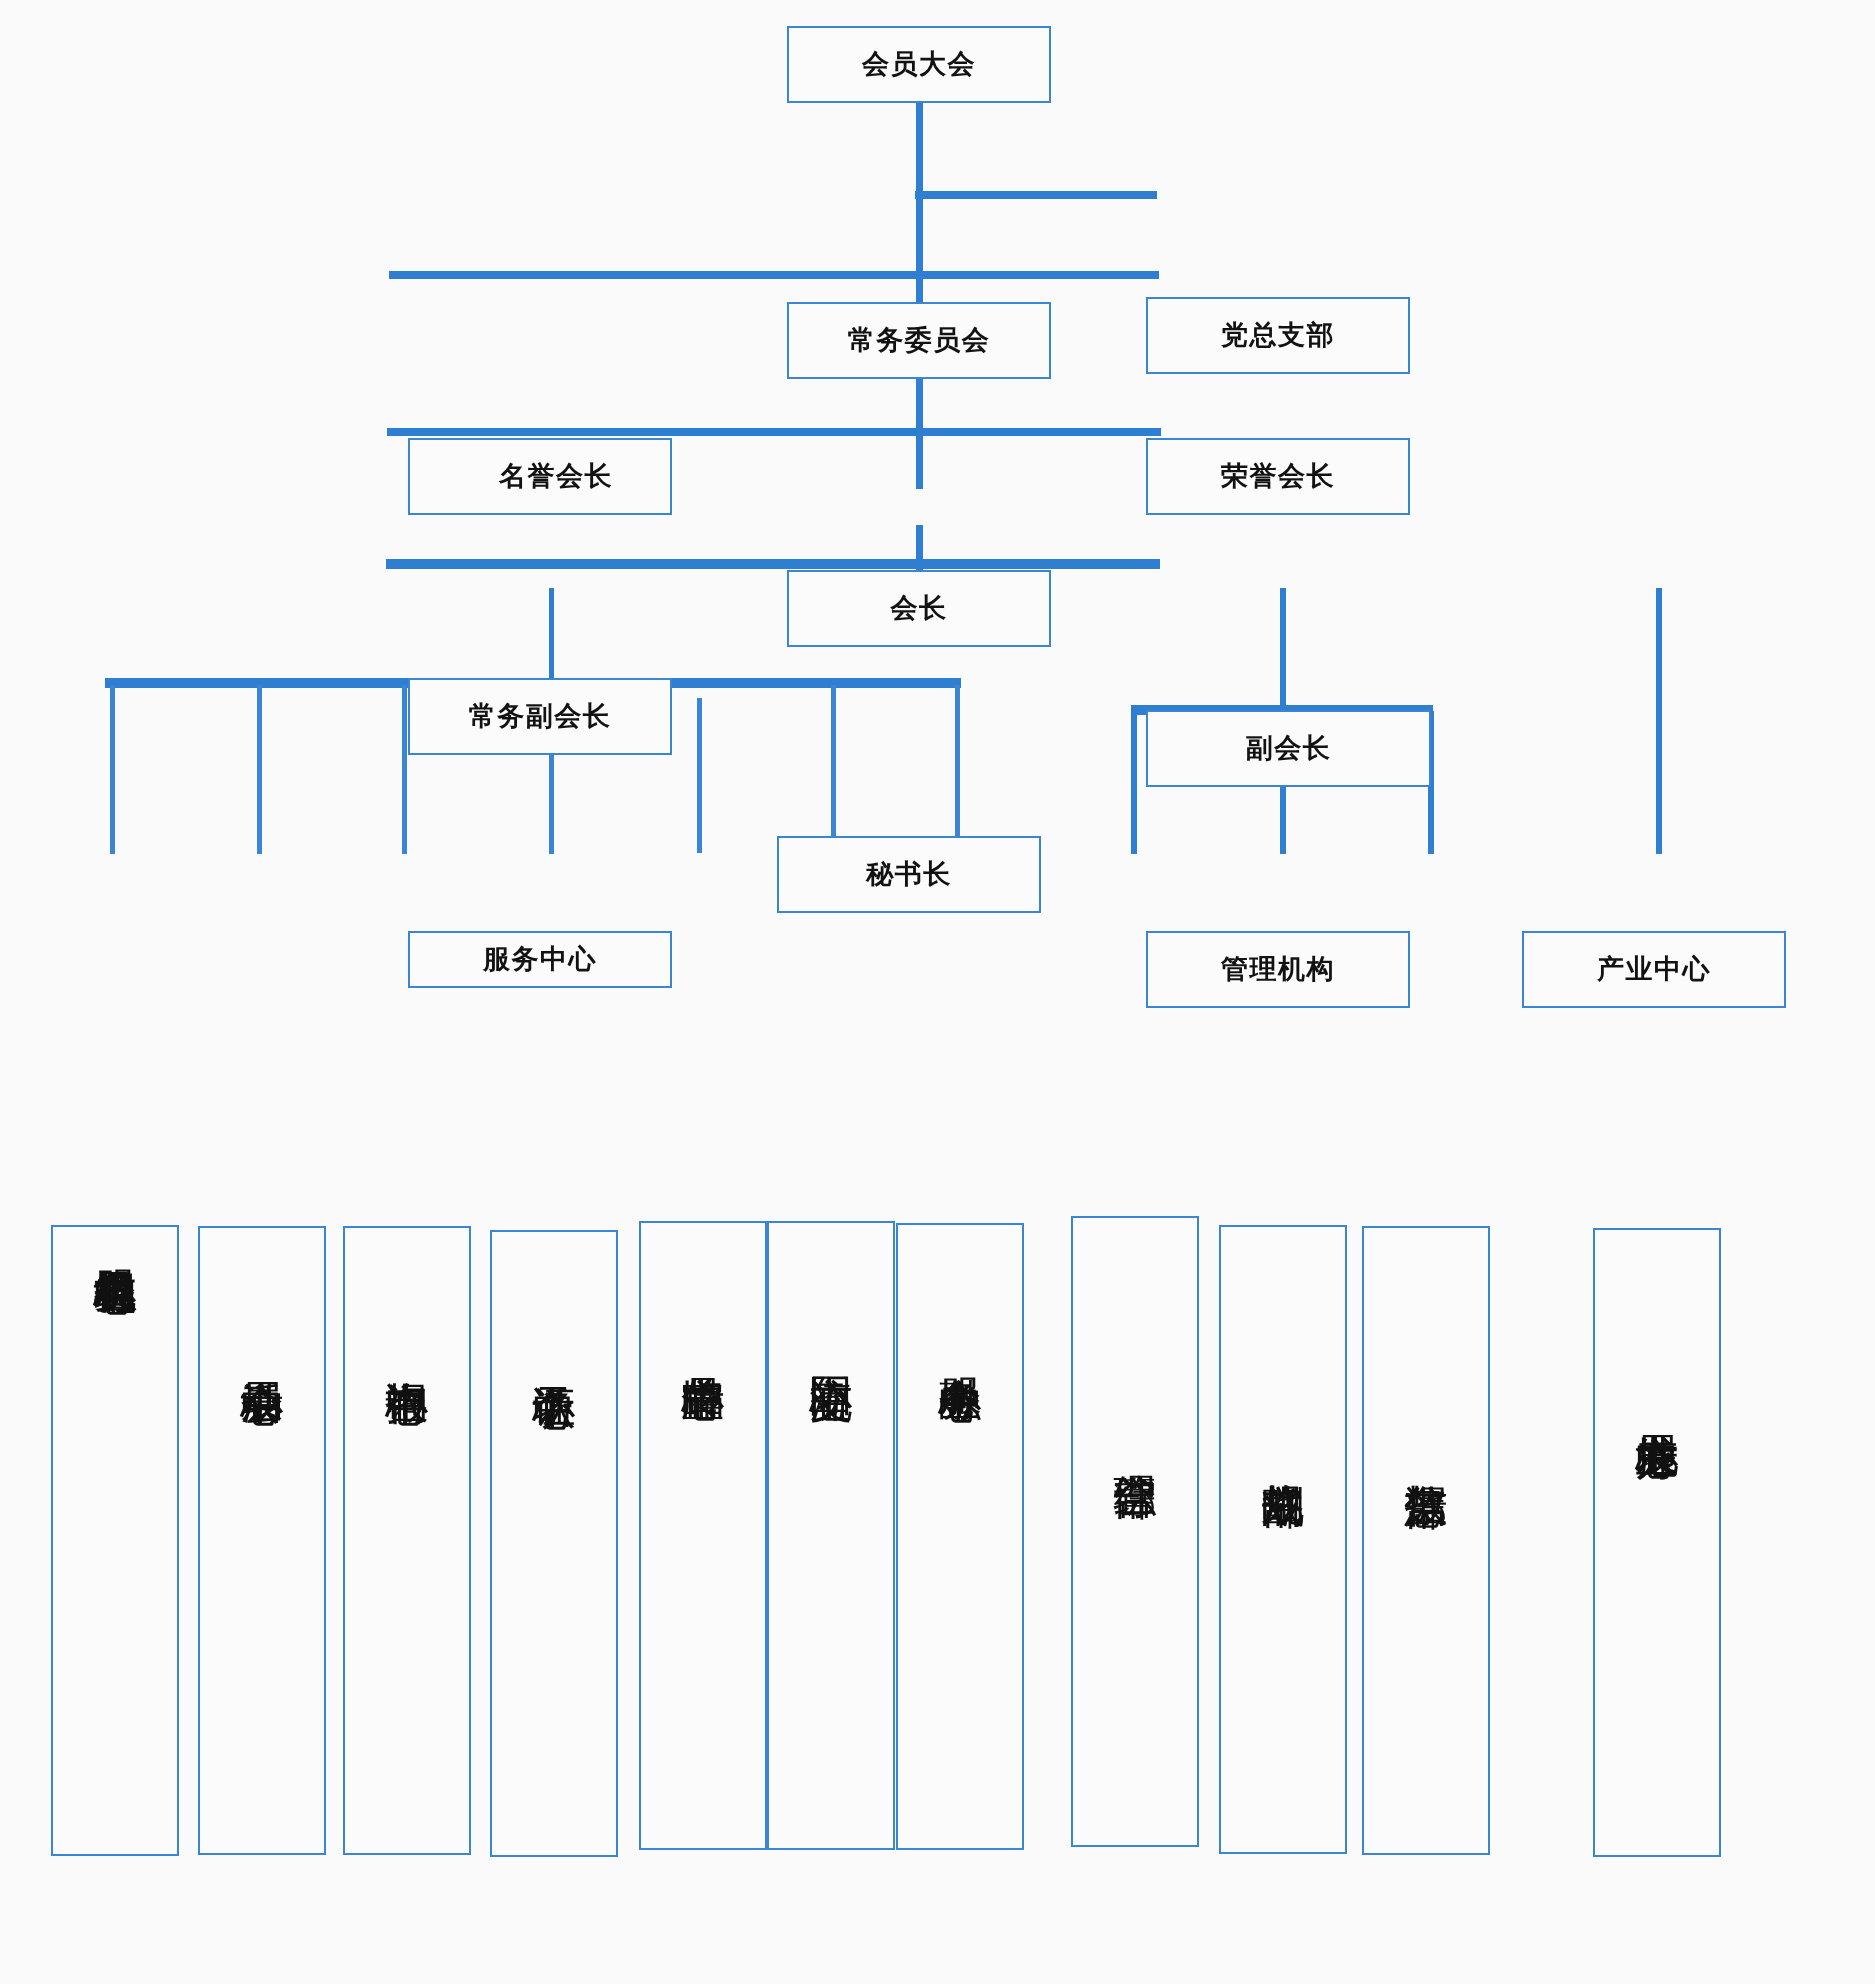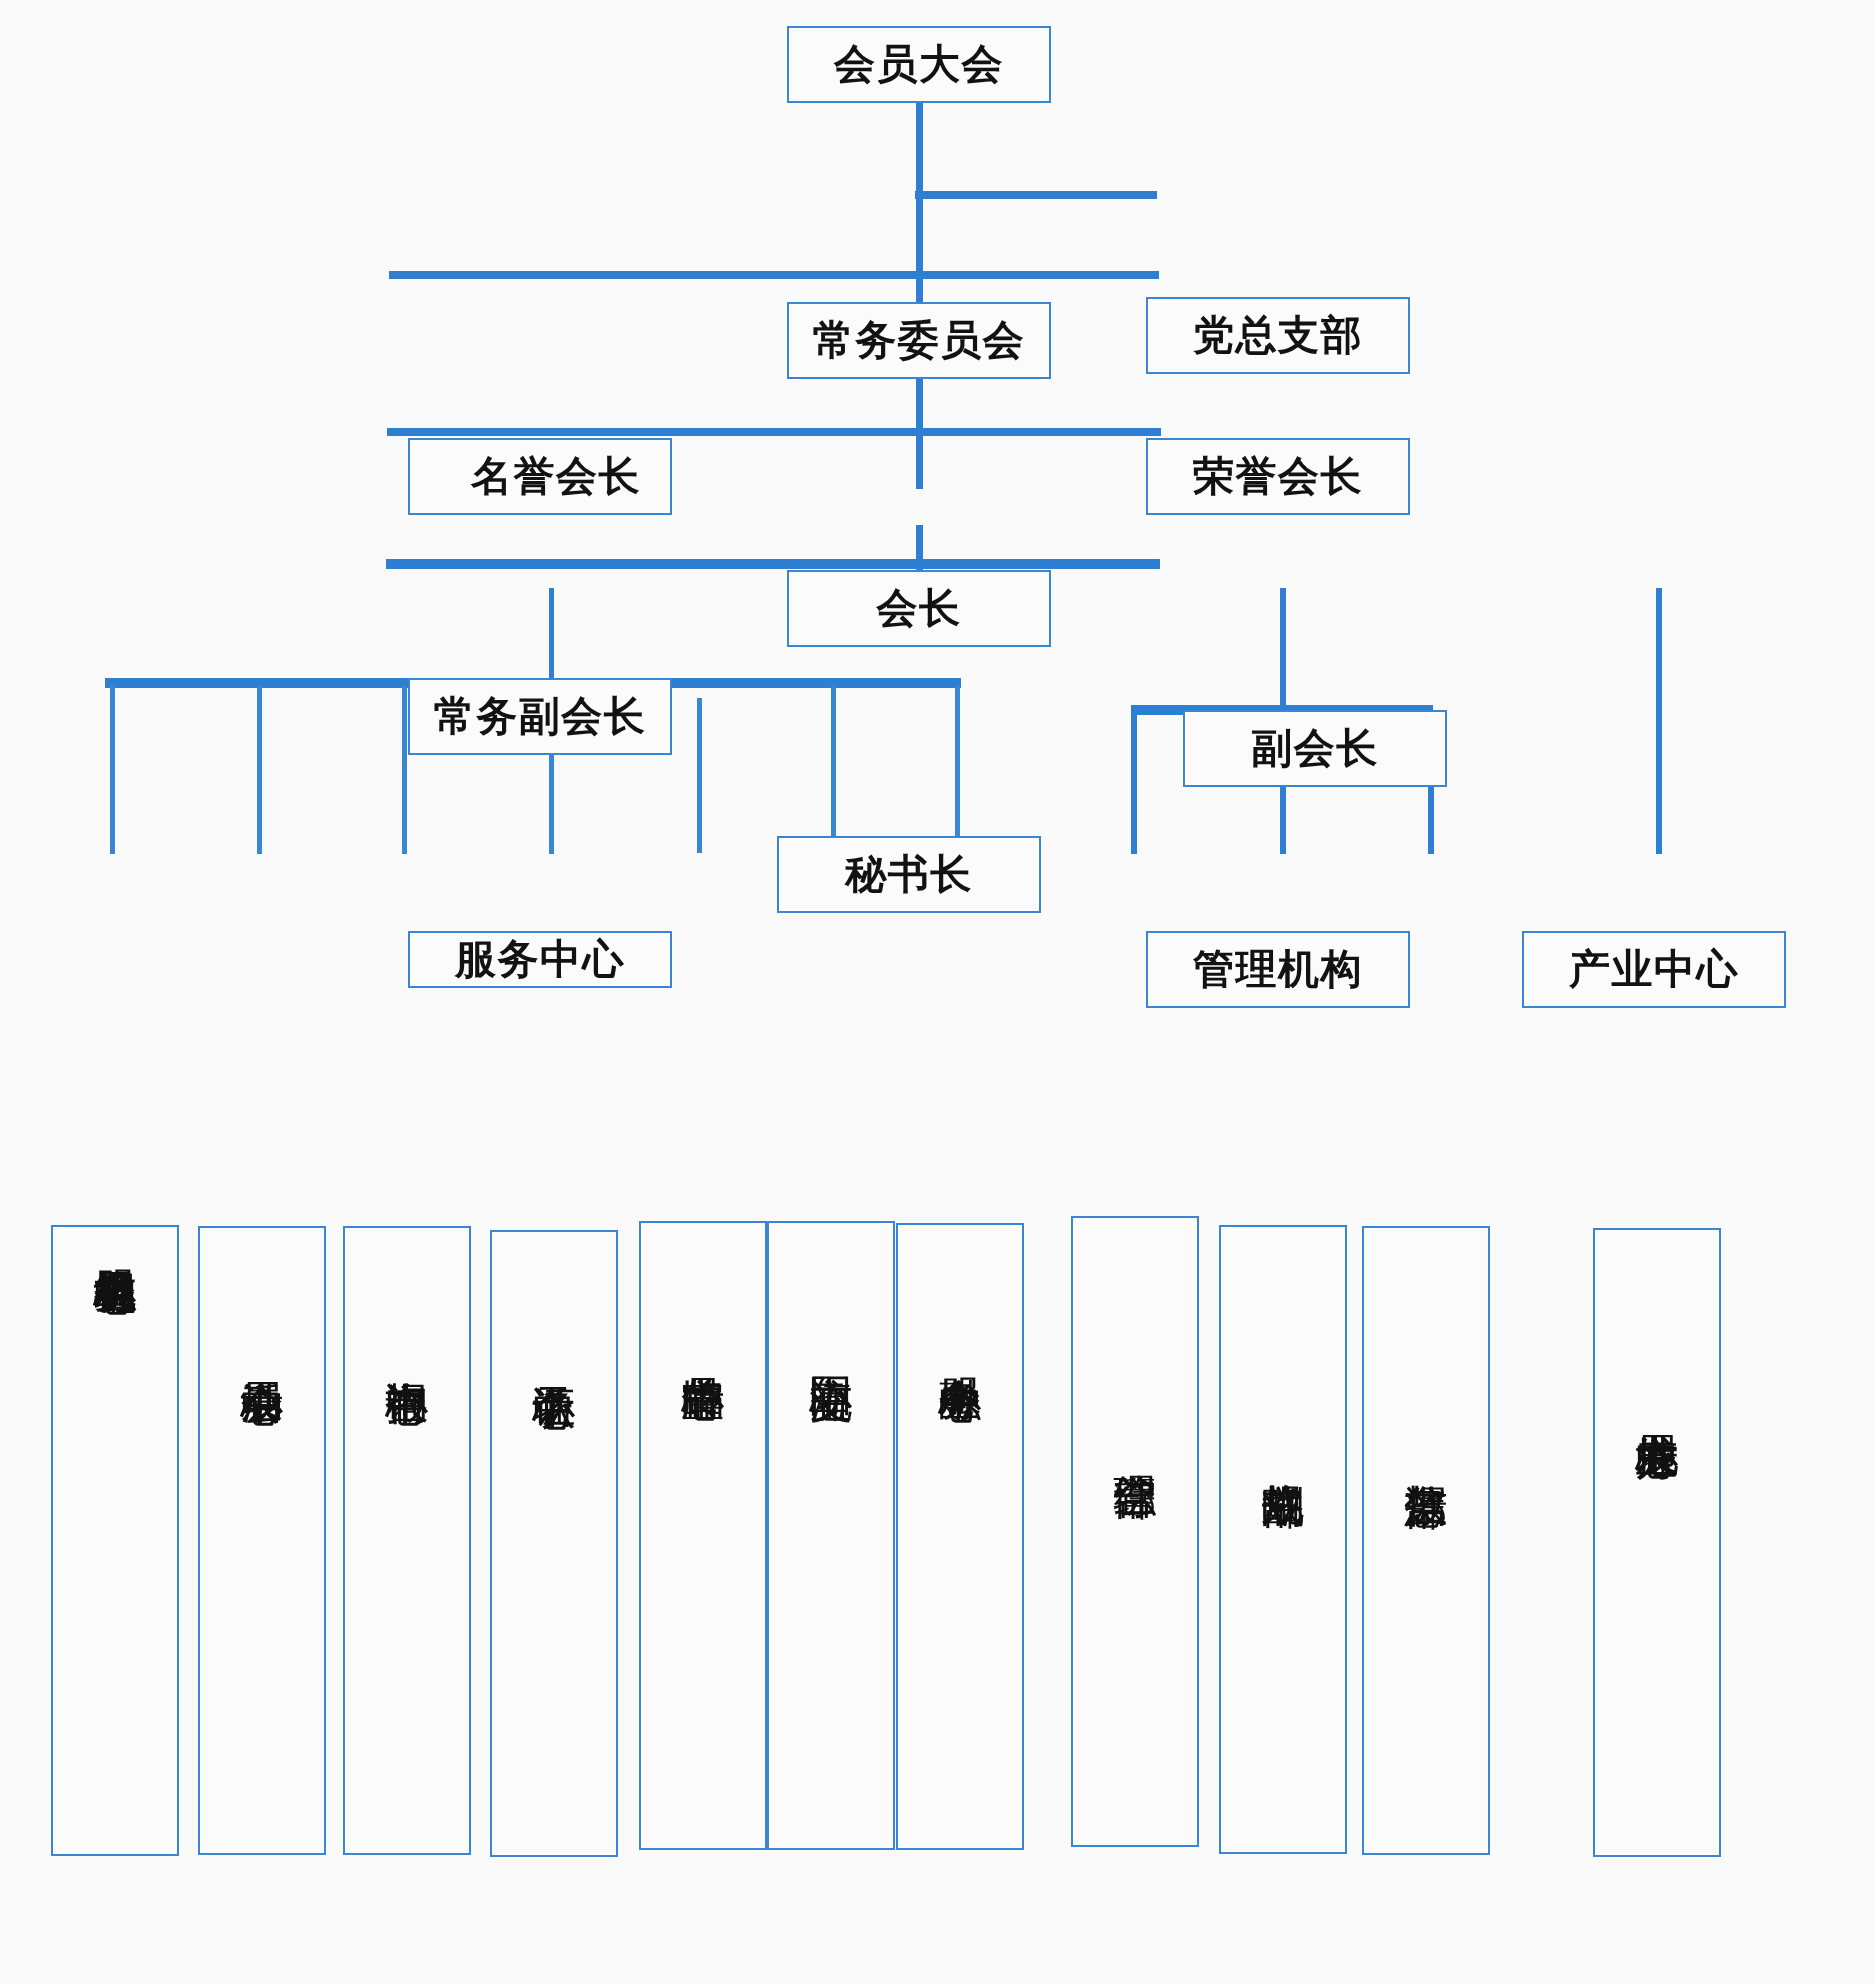--- a/index.html
+++ b/index.html
@@ -39,21 +39,21 @@
   .node .label {
     font-weight: bold;
     font-size: 32px;
     line-height: 1.1;
     letter-spacing: 1.5px;
     white-space: nowrap;
   }
   
   .node.top .label {
     font-weight: bold;
-    font-size: 41px;
+    font-size: 27px;
   }
 
   
   .leaf {
     position: absolute;
     box-sizing: border-box;
     border: 2.2px solid #3a86d4;
     background: #fbfbfb;
     display: flex;
     align-items: flex-start;
@@ -146,21 +146,21 @@
   </div>
 
   <div class="node top" style="left:787px; top:570px; width:264px; height:77px;">
     <span class="label">会长</span>
   </div>
 
   <div class="node top" style="left:408px; top:678px; width:264px; height:77px;">
     <span class="label">常务副会长</span>
   </div>
 
-  <div class="node top" style="left:1146px; top:710px; width:264px; height:77px;margin-left:37px;">
+  <div class="node top" style="left:1146px; top:710px; width:285px; height:77px;">
     <span class="label">副会长</span>
   </div>
 
   <div class="node top" style="left:777px; top:836px; width:264px; height:77px;">
     <span class="label">秘书长</span>
   </div>
 
   <div class="node top" style="left:408px; top:931px; width:264px; height:57px;">
     <span class="label">服务中心</span>
   </div>

